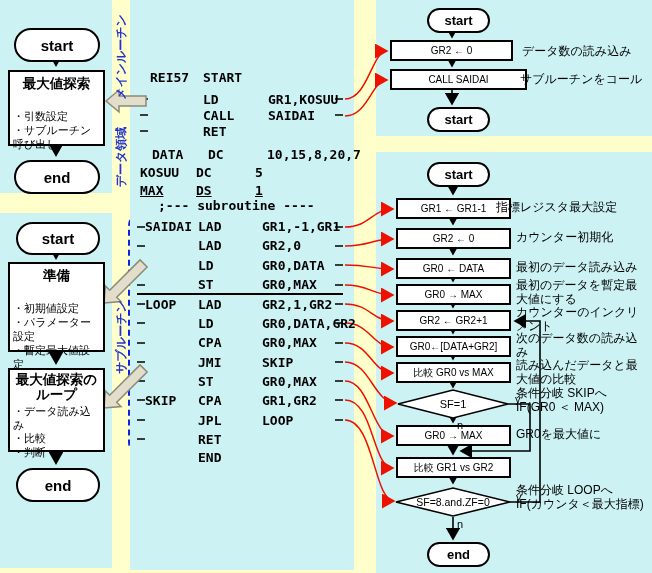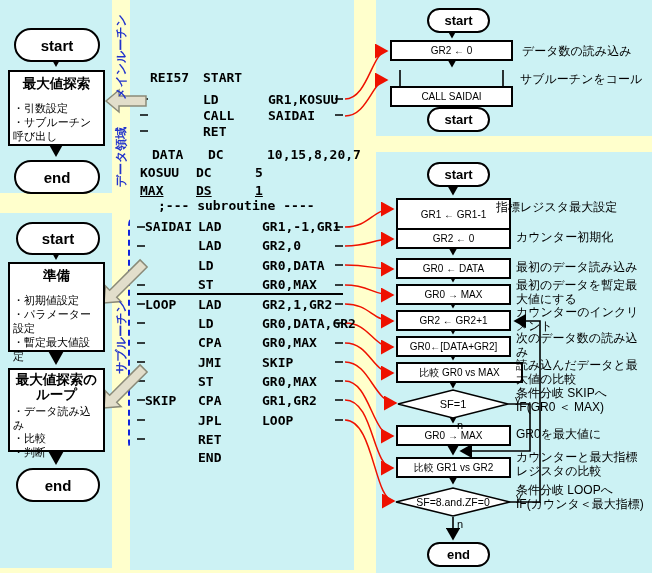--- a/index.html
+++ b/index.html
@@ -8,21 +8,21 @@
   .p{position:absolute;background:#ccf2f4;}
   .abs{position:absolute;}
   
   .oval{position:absolute;background:#fff;border:2.5px solid #000;border-radius:999px;
         display:flex;align-items:center;justify-content:center;font-weight:bold;font-size:13px;}
   .oval.big{font-size:15px;}
   .box{position:absolute;background:#fff;border:2px solid #000;box-sizing:border-box;}
   .step{display:flex;align-items:center;justify-content:center;font-size:10px;}
   .fcbox{padding:2px 3px;}
   .fc-title{text-align:center;font-weight:bold;font-size:13.5px;line-height:15px;padding-top:2px;}
-  .fc-bullets{font-size:11px;line-height:14px;margin-top:10px;}
+  .fc-bullets{font-size:11px;line-height:14px;margin-top:18px;}
   .fc-bullets div{white-space:normal;}
   
   .crow{position:absolute;display:grid;font:bold 13px "DejaVu Sans Mono","Liberation Mono",monospace;white-space:pre;}
   .g-main{grid-template-columns:53px 65px auto;height:16px;line-height:16px;}
   .g-data{grid-template-columns:56px 59px auto;height:18px;line-height:18px;}
   .g-sub{grid-template-columns:53px 64px auto;height:19px;line-height:19px;}
   .blueblk{position:absolute;border:2px dashed #1122dd;border-radius:14px;box-sizing:border-box;}
   .coderect{position:absolute;border:2px solid #000;box-sizing:border-box;}
   .dashedrect{position:absolute;border:2px dashed #000;box-sizing:border-box;}
   
@@ -222,52 +222,52 @@
   <div class="crow g-sub fg" style="left:145px;top:411px;"><span></span><span>JPL</span><span>LOOP</span></div>
   <div class="crow g-sub fg" style="left:145px;top:430px;"><span></span><span>RET</span><span></span></div>
   <div class="crow g-sub fg" style="left:145px;top:448px;"><span></span><span>END</span><span></span></div>
 
   <div class="oval fg" style="left:427px;top:8px;width:59px;height:21px;">
       <span>start</span>
     </div>
   <div class="box step fg" style="left:390px;top:40px;width:123px;height:21px;">
       <span>GR2 ← 0</span>
     </div>
-  <div class="box step fg" style="left:390px;top:86px;width:123px;height:21px;">
+  <div class="box step fg" style="left:390px;top:69px;width:137px;height:21px;">
       <span>CALL SAIDAI</span>
     </div>
   <div class="ann fg" style="left:522px;top:45px;">データ数の読み込み</div>
   <div class="ann fg" style="left:520px;top:73px;">サブルーチンをコール</div>
   <div class="oval fg" style="left:427px;top:107px;width:59px;height:21px;">
       <span>start</span>
     </div>
 
   <div class="oval fg" style="left:427px;top:162px;width:59px;height:21px;">
       <span>start</span>
     </div>
 
-  <div class="box step fg" style="left:396px;top:198px;width:115px;height:32px;align-items:center;">
+  <div class="box step fg" style="left:396px;top:198px;width:115px;height:21px;align-items:center;">
       <span>GR1 ← GR1-1</span>
     </div>
   <div class="box step fg" style="left:396px;top:228px;width:115px;height:21px;">
       <span>GR2 ← 0</span>
     </div>
   <div class="box step fg" style="left:396px;top:258px;width:115px;height:21px;">
       <span>GR0 ← DATA</span>
     </div>
   <div class="box step fg" style="left:396px;top:284px;width:115px;height:21px;">
       <span>GR0 → MAX</span>
     </div>
   <div class="box step fg" style="left:396px;top:310px;width:115px;height:21px;">
       <span>GR2 ← GR2+1</span>
     </div>
   <div class="box step fg" style="left:396px;top:336px;width:115px;height:21px;">
       <span>GR0←[DATA+GR2]</span>
     </div>
-  <div class="box step fg" style="left:396px;top:362px;width:127px;height:21px;">
+  <div class="box step fg" style="left:396px;top:362px;width:115px;height:21px;">
       <span>比較  GR0 vs MAX</span>
     </div>
   <div class="dtext fg" style="left:413px;top:392px;width:80px;height:24px;font-size:11px;">
       <span>SF=1</span>
     </div>
   <div class="box step fg" style="left:396px;top:425px;width:115px;height:21px;">
       <span>GR0 → MAX</span>
     </div>
   <div class="box step fg" style="left:396px;top:457px;width:115px;height:21px;">
       <span>比較  GR1 vs GR2</span>
@@ -284,21 +284,20 @@
   <div class="ann fg" style="left:496px;top:201px;">指標レジスタ最大設定</div>
   <div class="ann fg" style="left:516px;top:231px;">カウンター初期化</div>
   <div class="ann fg" style="left:516px;top:261px;">最初のデータ読み込み</div>
   <div class="ann fg" style="left:516px;top:279px;">最初のデータを暫定最大値にする</div>
   <div class="ann fg" style="left:516px;top:306px;">カウンターのインクリメント</div>
   <div class="ann fg" style="left:516px;top:332px;">次のデータ数の読み込み</div>
   <div class="ann fg" style="left:516px;top:359px;">読み込んだデータと最大値の比較</div>
   <div class="ann fg" style="left:516px;top:387px;">条件分岐  SKIPへ
 IF(GR0 ＜ MAX)</div>
   <div class="ann fg" style="left:516px;top:428px;">GR0を最大値に</div>
-  <div class="ann fg" style="left:516px;top:451px;">カウンターと最大指標レジスタの比較</div>
   <div class="ann fg" style="left:516px;top:484px;">条件分岐  LOOPへ
 IF(カウンタ＜最大指標)</div>
 
   <div class="oval fg" style="left:427px;top:542px;width:59px;height:21px;">
       <span>end</span>
     </div>
 
 </div>
 
 </body></html>

